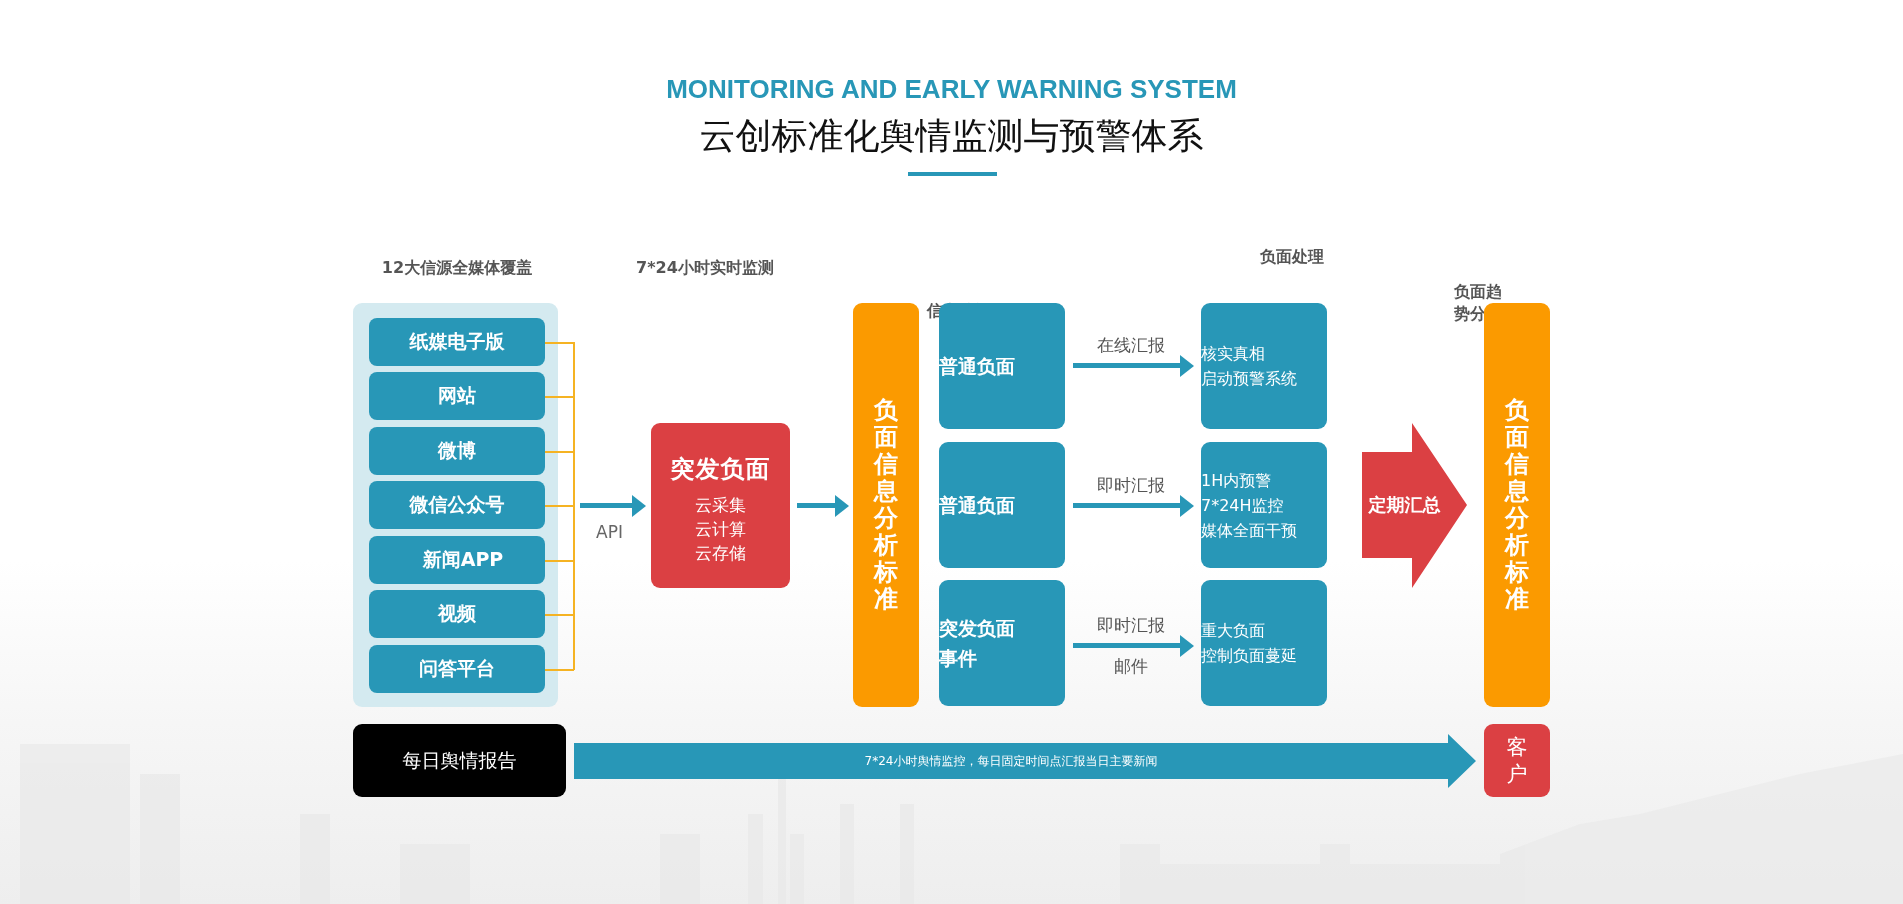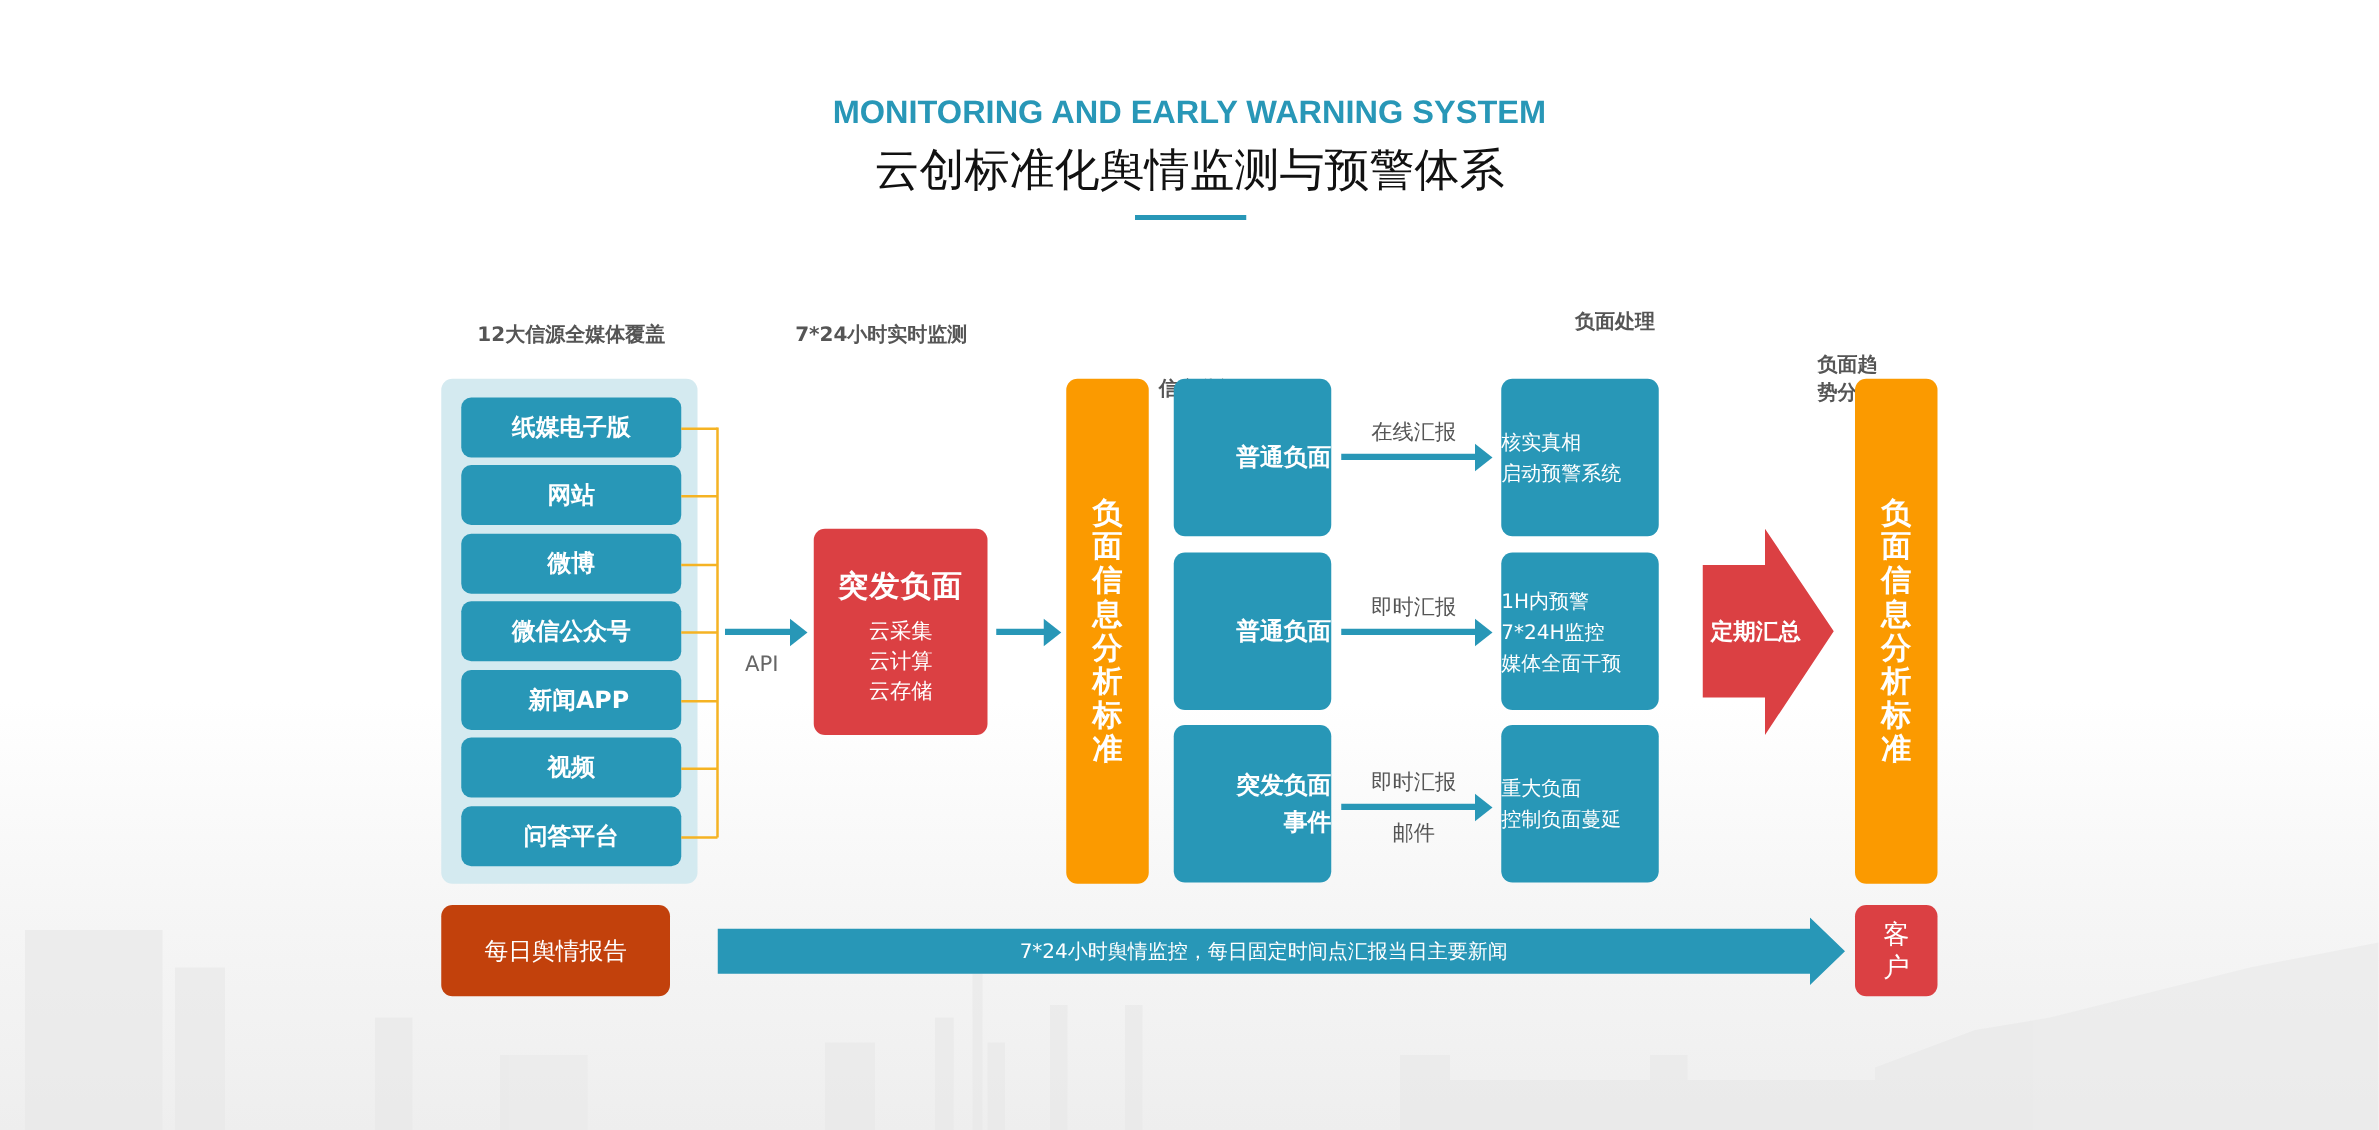--- a/index.html
+++ b/index.html
@@ -49,42 +49,42 @@
 
   .orange-bar {
     position: absolute; top: 303px; width: 66px; height: 404px; background: #fb9a00; border-radius: 9px;
     color: #fff; font-weight: bold; font-size: 24px; display: flex; align-items: center; justify-content: center;
   }
   .vtext { width: 28px; text-align: center; line-height: 27px; word-break: break-all; }
 
   .cls-box {
     position: absolute; left: 939px; width: 126px; height: 126px; background: #2897b7; border-radius: 9px;
     color: #fff; font-weight: bold; font-size: 19px; display: flex; flex-direction: column;
-    align-items: flex-end; justify-content: center; text-align: center; line-height: 30px;
+    align-items: flex-start; justify-content: center; text-align: center; line-height: 30px;
   }
   .flow-label { position: absolute; font-size: 17px; color: #555; text-align: center; width: 120px; }
   .handle-box {
     position: absolute; left: 1201px; width: 126px; height: 126px; background: #2897b7; border-radius: 9px;
     color: #fff; font-size: 16px; display: flex; flex-direction: column;
     align-items: flex-start; justify-content: center; text-align: center; line-height: 25px;
   }
   .summary-arrow { position: absolute; left: 1362px; top: 423px; width: 106px; height: 165px; }
   .summary-label {
     position: absolute; left: 1362px; top: 493px; width: 85px; text-align: center;
     color: #fff; font-weight: bold; font-size: 18px;
   }
 
   .daily-report {
-    position: absolute; left: 353px; top: 724px; width: 183px; height: 73px; background: #c2410c;
+    position: absolute; left: 353px; top: 724px; width: 213px; height: 73px; background: #000000;
     border-radius: 9px; color: #fff; font-size: 19px; display: flex; align-items: center; justify-content: center;
   }
   .bottom-arrow { position: absolute; left: 574px; top: 734px; width: 902px; height: 54px; }
   .bottom-label {
     position: absolute; left: 574px; top: 743px; width: 874px; height: 36px; line-height: 36px;
-    text-align: center; color: #fff; font-size: 16px;
+    text-align: center; color: #fff; font-size: 12px;
   }
   .client-box {
     position: absolute; left: 1484px; top: 724px; width: 66px; height: 73px; background: #db4043;
     border-radius: 9px; color: #fff; font-size: 21px; display: flex; align-items: center; justify-content: center;
   }
 </style>
 </head>
 <body>
 
 <svg class="city" viewBox="0 0 1903 200" preserveAspectRatio="none">

